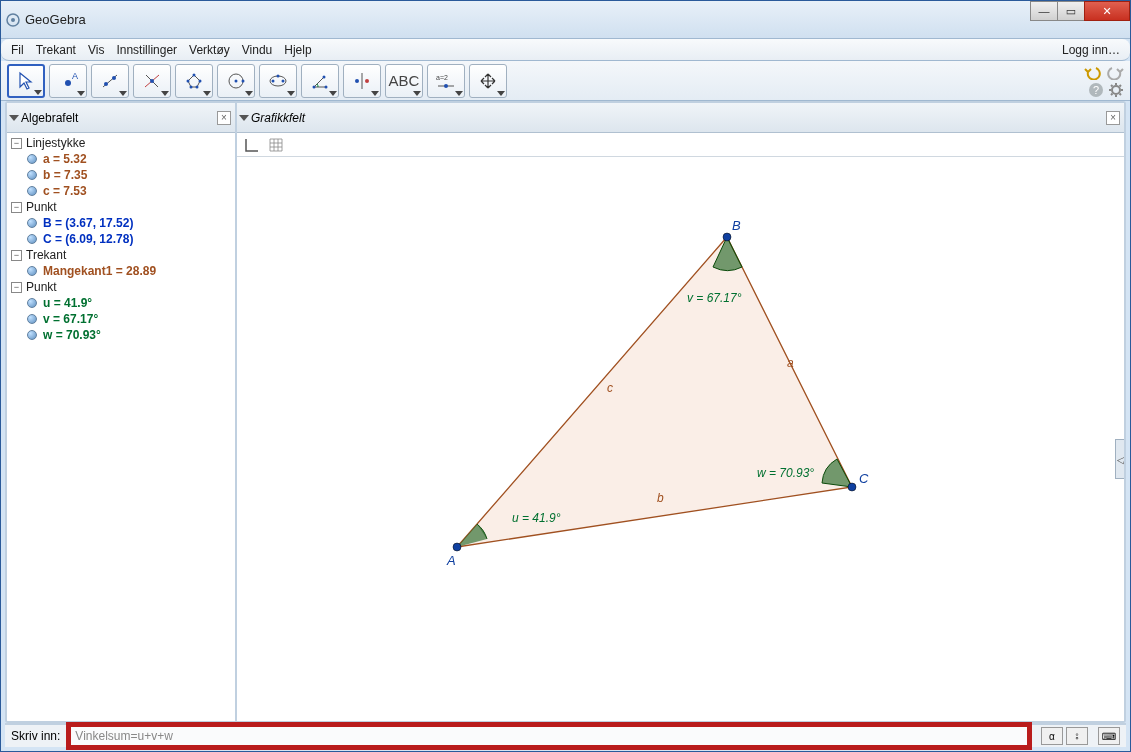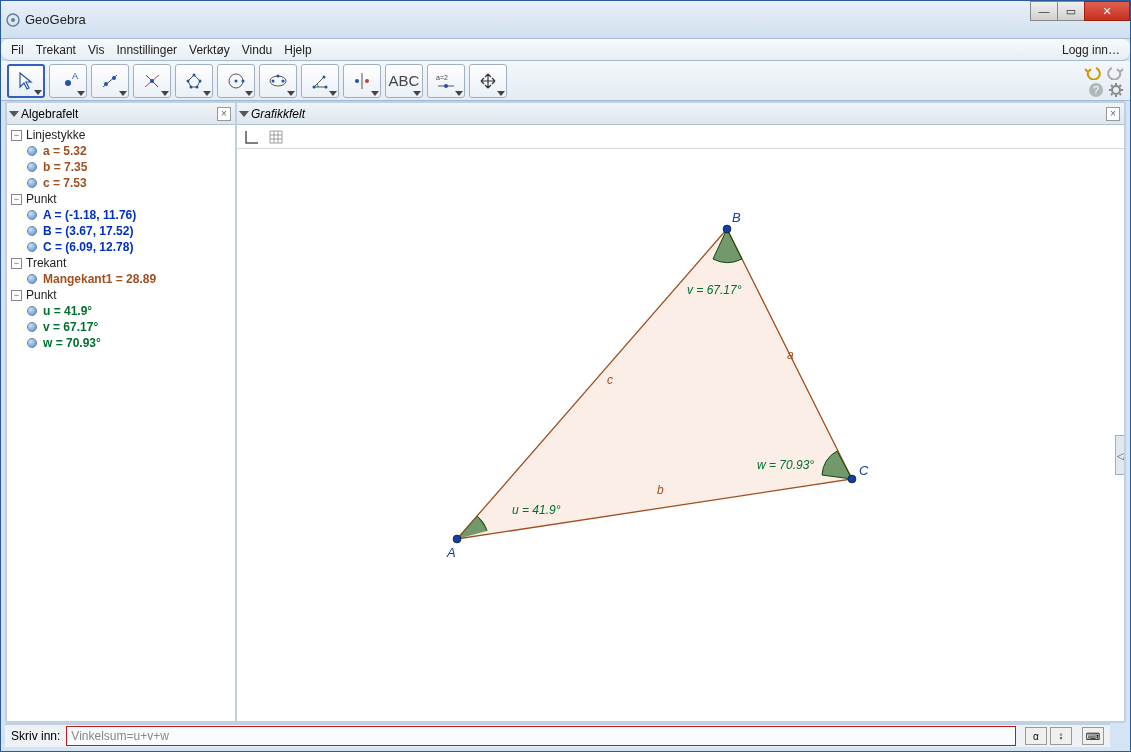--- a/index.html
+++ b/index.html
@@ -13,38 +13,38 @@
 .winbtn.close { background: linear-gradient(#e06050,#c83020); color:#fff; width:46px; border-color:#a02010; }
 .menubar { height: 22px; background: linear-gradient(#f8fafc,#e8eef4); border-bottom: 1px solid #a0b8d0; display: flex; align-items: center; padding: 0 4px; font-size: 12px; color: #222; border-radius: 8px; }
 .menubar span { padding: 0 6px; cursor: default; }
 .login { margin-left: auto; padding-right: 10px; }
 .toolbar { height: 40px; background: linear-gradient(#f4f7fa,#e4ecf4); border-bottom: 1px solid #a0b8d0; display: flex; align-items: center; padding: 2px 6px; gap: 4px; }
 .tool { width: 38px; height: 34px; border: 1px solid #a0b0c0; background: linear-gradient(#ffffff,#eaf0f6); border-radius: 3px; display:flex; align-items:center; justify-content:center; position:relative; }
 .tool.active { border: 2px solid #3060c0; }
 .tool .dd { position:absolute; bottom:1px; right:1px; width:0; height:0; border-left:4px solid transparent; border-right:4px solid transparent; border-top:5px solid #444; }
 .tool-right { margin-left:auto; display:flex; flex-direction:column; gap:2px; align-items:flex-end; }
 .body { flex:1; display:flex; background:#fff; border: 2px solid #c0d0e0; margin: 0 4px; border-radius:3px; overflow:hidden; }
-.panel-header { height: 22px; background: linear-gradient(#f0f4f8,#dde6ee); border-bottom: 1px solid #b0c0d0; display:flex; align-items:center; padding: 0 4px; font-size:12px; }
+.panel-header { height: 30px; background: linear-gradient(#f0f4f8,#dde6ee); border-bottom: 1px solid #b0c0d0; display:flex; align-items:center; padding: 0 4px; font-size:12px; }
 .panel-header .tri { width:0; height:0; border-top:5px solid transparent; border-bottom:5px solid transparent; border-left:6px solid #555; margin-right:4px; transform:rotate(90deg); }
 .panel-header .x { margin-left:auto; width:14px; height:14px; border:1px solid #999; background:#fff; font-size:10px; display:flex; align-items:center; justify-content:center; color:#666; }
 .algebra { width: 230px; border-right: 2px solid #c0d0e0; display:flex; flex-direction:column; background:#fff; }
 .tree { padding: 2px 0; font-size: 12px; }
 .tree-row { display:flex; align-items:center; padding: 1px 2px; }
 .tree-row.group { font-weight: normal; color:#222; }
 .exp { width:11px; height:11px; border:1px solid #888; background:#fff; font-size:9px; line-height:9px; text-align:center; margin: 0 4px 0 2px; color:#555; }
 .dot { width:10px; height:10px; border-radius:5px; background: radial-gradient(circle at 30% 30%, #c0e0ff, #6090c0); margin: 0 6px 0 18px; border:1px solid #6080a0; }
 .tree-row.item span { font-weight: bold; }
 .c-brown { color:#a05020; }
 .c-blue { color:#0030c0; }
 .c-green { color:#007030; }
 .graphics { flex:1; display:flex; flex-direction:column; background:#fff; position:relative;font-style:italic; }
 .gtool { height:24px; border-bottom:1px solid #d0d8e0; display:flex; align-items:center; padding:0 6px; gap:6px; }
 .canvas { flex:1; position:relative; background:#fff; }
-.footer { height: 24px; border-top: 2px solid #c0d0e0; background:#eef2f6; display:flex; align-items:center; padding:0 6px; font-size:12px; margin: 0 20px 4px 4px; }
-.footer input { flex:1; border:1px solid #b91c1c; background:#fafbfc; padding:2px 4px; font-size:12px; color:#888; margin: 0 6px; }
+.footer { height: 24px; border-top: 2px solid #c0d0e0; background:#eef2f6; display:flex; align-items:center; padding:0 6px; font-size:12px; margin: 0 4px 4px 4px; }
+.footer input { flex:1; border:5px solid #b91c1c; background:#fafbfc; padding:2px 4px; font-size:12px; color:#888; margin: 0 6px; }
 .footer .rbtn { width:22px; height:18px; border:1px solid #999; background:#f0f0f0; margin-left:3px; display:flex; align-items:center; justify-content:center; font-size:10px; }
 svg.tri-svg { position:absolute; top:0; left:0; }
 .side-grip { position:absolute; right:-1px; top:50%; width:10px; height:40px; background:#e0e8f0; border:1px solid #a0b0c0; display:flex; align-items:center; justify-content:center; font-size:10px; color:#555; }
 </style>
 </head>
 <body>
 
 <div class="window">
 
   <div class="titlebar">
@@ -213,24 +213,20 @@
             <div class="dot"></div>
             <span class="c-brown">c = 7.53</span>
           </div>
 
         <div class="tree-row group">
             <div class="exp">−</div>
             <span>Punkt</span>
           </div>
         <div class="tree-row item">
             <div class="dot"></div>
-            <span class="c-blue">A = (-1.18, 11.76)</span>
-          </div>
-        <div class="tree-row item">
-            <div class="dot"></div>
             <span class="c-blue">B = (3.67, 17.52)</span>
           </div>
         <div class="tree-row item">
             <div class="dot"></div>
             <span class="c-blue">C = (6.09, 12.78)</span>
           </div>
 
         <div class="tree-row group">
             <div class="exp">−</div>
             <span>Trekant</span>

